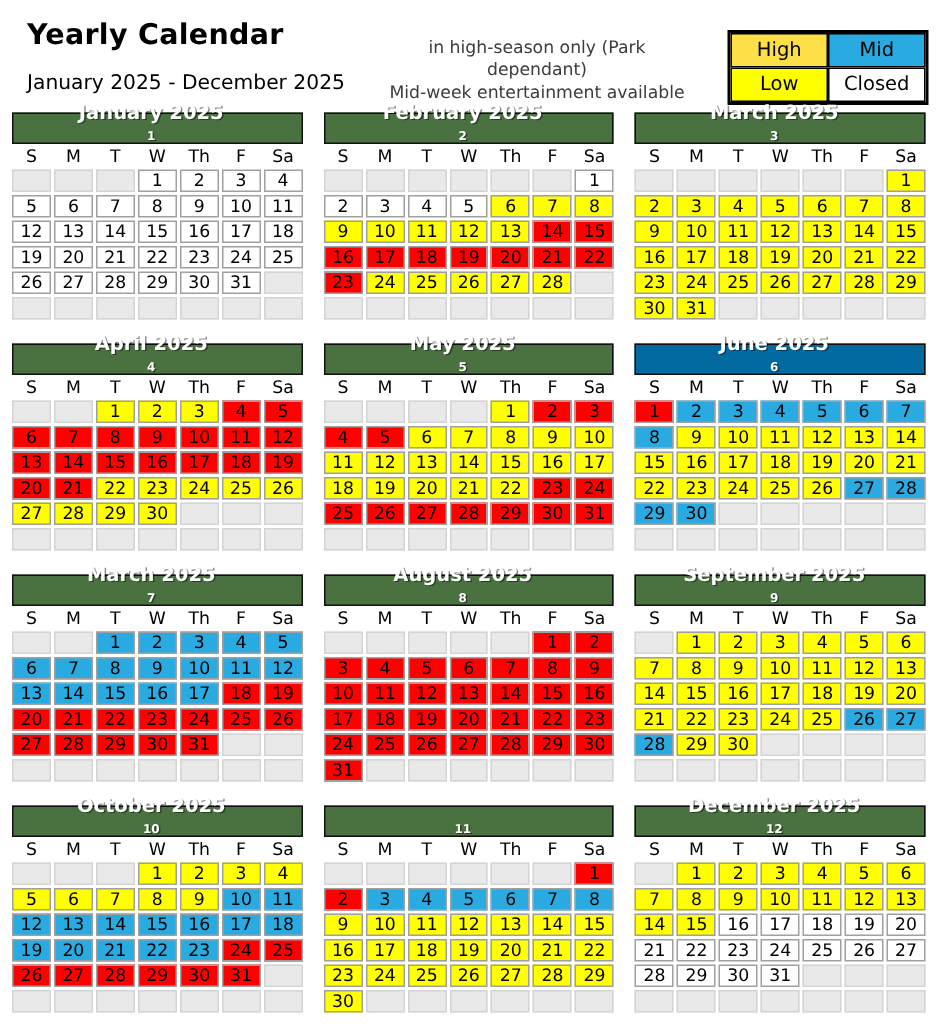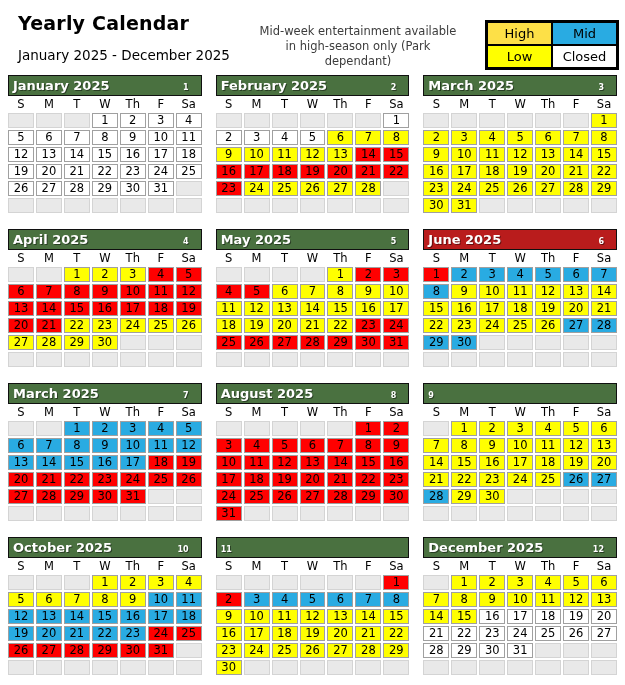--- a/index.html
+++ b/index.html
@@ -11,41 +11,41 @@
   .page-subtitle{font-size:13.5px;margin-top:13px;}
   .note{position:absolute;left:252px;top:24px;width:212px;text-align:center;font-size:11.5px;color:#3c3c3c;line-height:1.3;}
 
   .legend{position:absolute;left:485px;top:20px;width:130px;border:2px solid #000;display:grid;grid-template-columns:1fr 1fr;}
   .legend-cell{height:21px;display:flex;align-items:center;justify-content:center;font-size:13px;border:1px solid #000;}
 
   
   .months-grid{position:absolute;left:8px;top:75px;width:609px;display:grid;grid-template-columns:repeat(3,1fr);column-gap:14px;row-gap:16px;}
 
   .month{width:100%;}
-  .month-header{height:19px;border:1px solid #101010;color:#fff;font-weight:bold;font-size:13px;display:flex;align-items:center;justify-content:space-between;padding:0 12px 0 4px;text-shadow:1px 1px 0 rgba(0,0,0,0.45);}
+  .month-header{height:19px;border:1px solid #101010;color:#fff;font-weight:bold;font-size:13px;display:flex;align-items:center;justify-content:flex-end;padding:0 12px 0 4px;text-shadow:1px 1px 0 rgba(0,0,0,0.45);flex-direction:column;}
   .month-num{font-size:8px;font-weight:bold;align-self:center;margin-top:3px;}
 
   .dow-row{display:grid;grid-template-columns:repeat(7,1fr);gap:2px;margin-top:1px;}
   .dow{height:15px;line-height:15px;text-align:center;font-size:11.5px;}
 
   .weeks{display:grid;grid-template-columns:repeat(7,1fr);gap:2px;margin-top:1px;}
   .cell{height:13px;line-height:13px;text-align:center;font-size:11.5px;border:1px solid #a0a0a0;background:#fff;box-sizing:content-box;}
   .cell.empty{border-color:#d4d4d4;}
 </style>
 </head>
 <body>
 
 <div class="title-block">
   <div class="page-title">Yearly Calendar</div>
   <div class="page-subtitle">January 2025 - December 2025</div>
 </div>
 
 <div class="note">
+  <div>in high-season only (Park dependant)</div>
   <div>Mid-week entertainment available</div>
-  <div>in high-season only (Park dependant)</div>
 </div>
 
 <div class="legend">
   <div class="legend-cell" style="background: #fde047;">High</div>
   <div class="legend-cell" style="background: rgb(41, 171, 226);">Mid</div>
   <div class="legend-cell" style="background: rgb(255, 255, 0);">Low</div>
   <div class="legend-cell" style="background: rgb(255, 255, 255);">Closed</div>
 </div>
 
 <div class="months-grid">
@@ -338,21 +338,21 @@
         <div class="cell empty" style="background: rgb(233, 233, 233);"></div>
         <div class="cell empty" style="background: rgb(233, 233, 233);"></div>
         <div class="cell empty" style="background: rgb(233, 233, 233);"></div>
         <div class="cell empty" style="background: rgb(233, 233, 233);"></div>
         <div class="cell empty" style="background: rgb(233, 233, 233);"></div>
         <div class="cell empty" style="background: rgb(233, 233, 233);"></div>
         <div class="cell empty" style="background: rgb(233, 233, 233);"></div>
       </div>
     </div>
     <div class="month">
-      <div class="month-header" style="background: #b91c1c; color: rgb(255, 255, 255);">
+      <div class="month-header" style="background: #0369a1; color: rgb(255, 255, 255);">
         <span>June 2025</span>
         <span class="month-num">6</span>
       </div>
       <div class="dow-row">
         <div class="dow">S</div>
         <div class="dow">M</div>
         <div class="dow">T</div>
         <div class="dow">W</div>
         <div class="dow">Th</div>
         <div class="dow">F</div>
@@ -516,20 +516,21 @@
         <div class="cell empty" style="background: rgb(233, 233, 233);"></div>
         <div class="cell empty" style="background: rgb(233, 233, 233);"></div>
         <div class="cell empty" style="background: rgb(233, 233, 233);"></div>
         <div class="cell empty" style="background: rgb(233, 233, 233);"></div>
         <div class="cell empty" style="background: rgb(233, 233, 233);"></div>
         <div class="cell empty" style="background: rgb(233, 233, 233);"></div>
       </div>
     </div>
     <div class="month">
       <div class="month-header" style="background: rgb(74, 113, 64); color: rgb(255, 255, 255);">
+        <span>September 2025</span>
         <span class="month-num">9</span>
       </div>
       <div class="dow-row">
         <div class="dow">S</div>
         <div class="dow">M</div>
         <div class="dow">T</div>
         <div class="dow">W</div>
         <div class="dow">Th</div>
         <div class="dow">F</div>
         <div class="dow">Sa</div>

